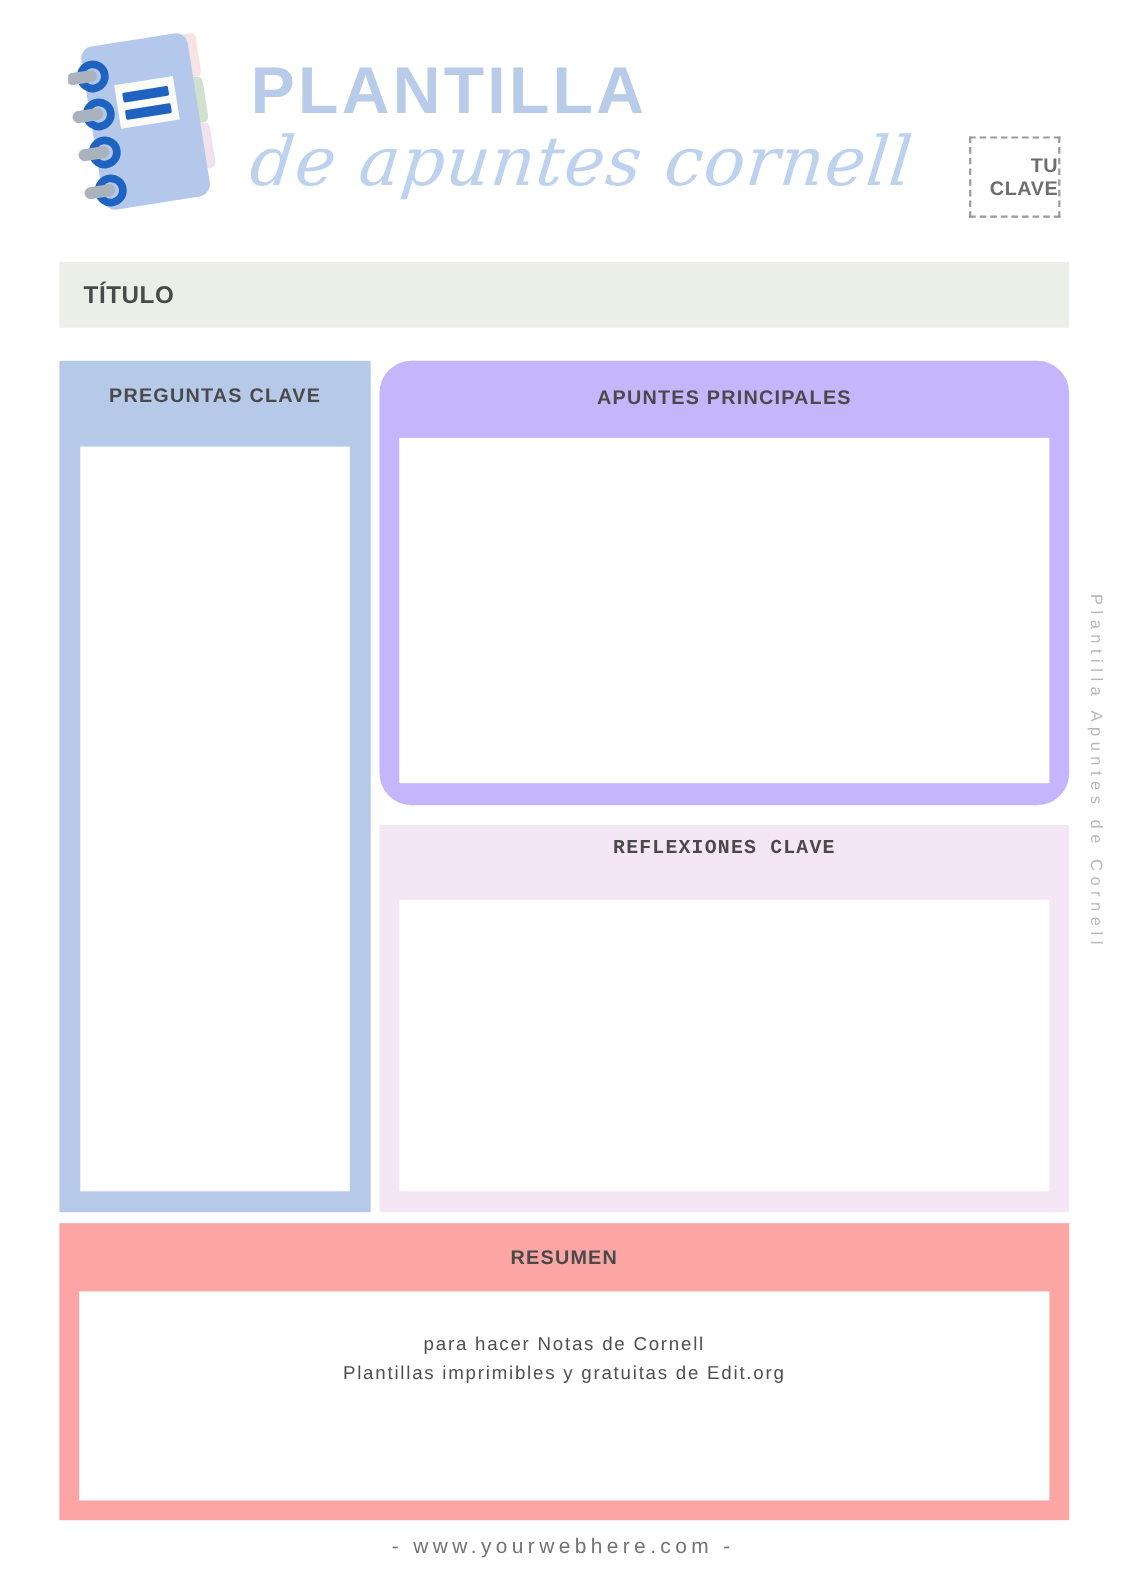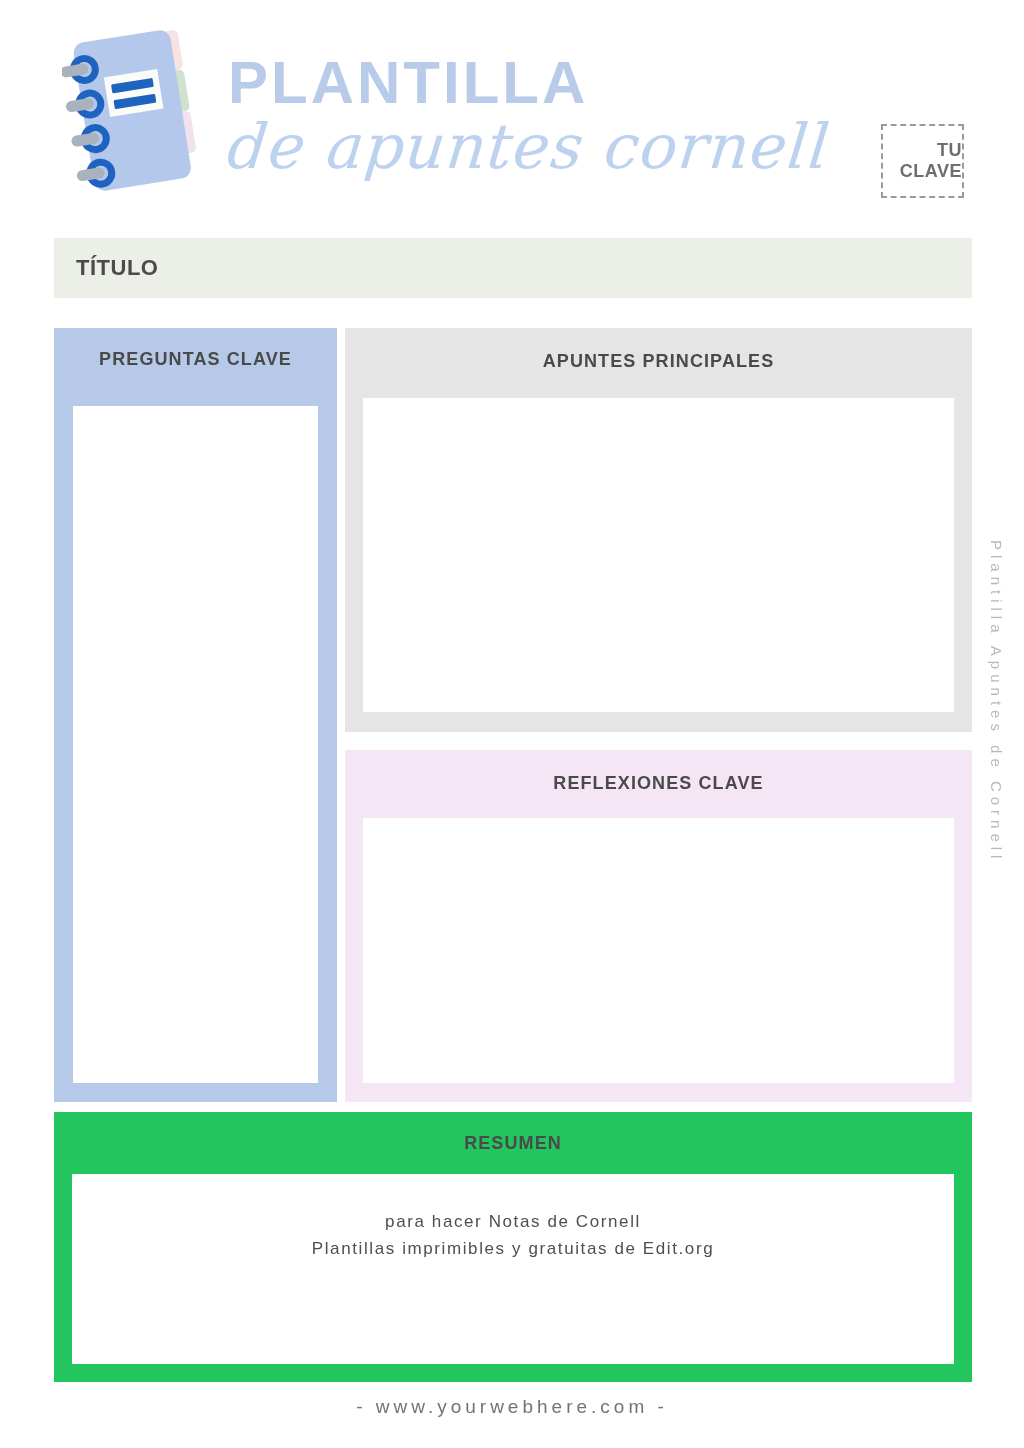--- a/index.html
+++ b/index.html
@@ -118,49 +118,50 @@
     position: absolute;
     left: 19px; top: 78px;
     width: 245px; height: 677px;
   }
 
   
   .col-notes {
     position: absolute;
     left: 345px; top: 328px;
     width: 627px; height: 404px;
-    background: #e5e5e5;
+    background: #c4b5fd;
+    border-radius: 29px;
   }
   .col-notes .panel-head { padding-top: 24px; }
   .col-notes .inner-white {
     position: absolute;
     left: 18px; top: 70px;
     width: 591px; height: 314px;
   }
 
   
   .col-reflections {
     position: absolute;
     left: 345px; top: 750px;
     width: 627px; height: 352px;
     background: #f4e6f4;
   }
-  .col-reflections .panel-head { padding-top: 24px; }
+  .col-reflections .panel-head { padding-top: 12px; font-family: Liberation Mono, monospace; }
   .col-reflections .inner-white {
     position: absolute;
     left: 18px; top: 68px;
     width: 591px; height: 265px;
   }
 
   
   .row-summary {
     position: absolute;
     left: 54px; top: 1112px;
     width: 918px; height: 270px;
-    background: #22c55e;
+    background: #fca5a5;
   }
   .row-summary .panel-head { padding-top: 22px; }
   .row-summary .inner-white {
     position: absolute;
     left: 18px; top: 62px;
     width: 882px; height: 190px;
     padding-top: 34px;
   }
   .summary-text {
     text-align: center;

